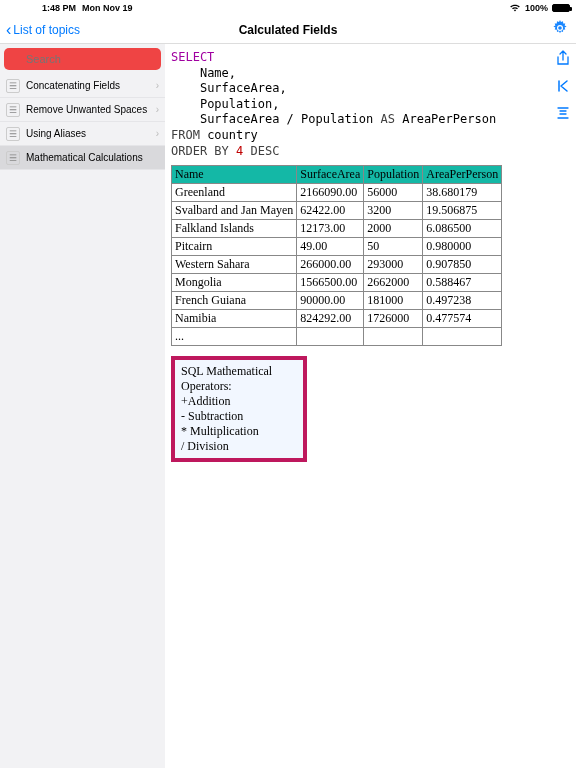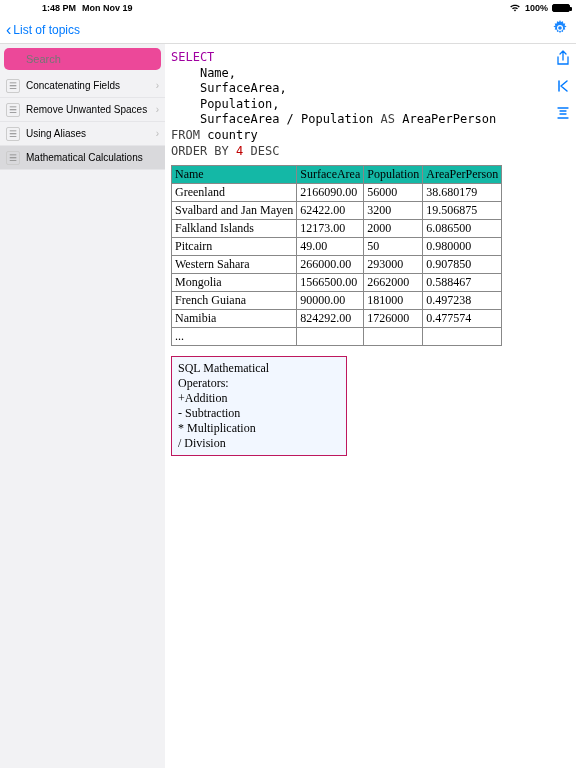--- a/index.html
+++ b/index.html
@@ -8,39 +8,39 @@
   .status-left { display: flex; gap: 6px; }
   .status-right { display: flex; gap: 4px; align-items: center; }
   .nav-bar { height: 28px; display: flex; align-items: center; position: relative; border-bottom: 1px solid #ddd; padding: 0 6px; }
   .back-btn { color: #007aff; font-size: 12px; display: flex; align-items: center; cursor: pointer; }
   .back-chev { font-size: 16px; margin-right: 2px; }
   .nav-title { position: absolute; left: 0; right: 0; text-align: center; font-size: 12px; font-weight: 600; pointer-events: none; }
   .gear { position: absolute; right: 8px; color: #007aff; font-size: 14px; cursor: pointer; }
   .main { display: flex; height: calc(768px - 16px - 28px); }
   .sidebar { width: 165px; background: #f2f2f4; display: flex; flex-direction: column; }
   .search-wrap { padding: 4px; }
-  .search { width: 100%; height: 22px; border-radius: 5px; background: #ec4899; border: none; padding: 0 8px 0 22px; font-size: 11px; color: #333; background-image: none; position: relative; }
+  .search { width: 100%; height: 22px; border-radius: 5px; background: #ef4444; border: none; padding: 0 8px 0 22px; font-size: 11px; color: #333; background-image: none; position: relative; }
   .search-container { position: relative; }
   .search-icon { position: absolute; left: 10px; top: 50%; transform: translateY(-50%); color: #888; font-size: 11px; pointer-events: none; }
   .topic { display: flex; align-items: center; height: 24px; padding: 0 6px 0 6px; font-size: 10px; border-bottom: 1px solid #e5e5e8; cursor: pointer; }
   .topic.selected { background: #d9d9dc; }
   .topic-icon { width: 14px; height: 14px; margin-right: 6px; display: inline-flex; align-items: center; justify-content: center; font-size: 9px; color: #888; border: 1px solid #ccc; border-radius: 2px; }
   .topic-label { flex: 1; }
   .topic-chev { color: #bbb; font-size: 10px; }
   .content { flex: 1; padding: 6px 4px 6px 6px; position: relative; overflow: hidden; }
   .right-tools { position: absolute; right: 6px; top: 6px; display: flex; flex-direction: column; gap: 10px; color: #007aff; font-size: 14px; }
   .right-tools span { cursor: pointer; }
   .code { font-family: "Menlo","Consolas",monospace; font-size: 12px; line-height: 1.3; white-space: pre; margin-bottom: 6px; }
   .kw-select { color: #a000a0; }
   .kw-blue { color: #404040; }
   .kw-num { color: #c00000; }
   .tbl { border-collapse: collapse; font-family: "Times New Roman", serif; font-size: 12px; }
   .tbl th, .tbl td { border: 1px solid #888; padding: 1px 3px; text-align: left; font-weight: normal; }
   .tbl th { background: #14b8a6; }
-  .note { margin-top: 10px; border: 1px solid #be185d; background: #f2f7ff; padding: 4px 6px 4px 6px; font-family: "Times New Roman", serif; font-size: 12px; line-height: 1.25; width: 176px; }
+  .note { margin-top: 10px; border: 4px solid #be185d; background: #f2f7ff; padding: 4px 6px 4px 6px; font-family: "Times New Roman", serif; font-size: 12px; line-height: 1.25; width: 136px; }
   .battery { display: inline-block; width: 18px; height: 8px; border: 1px solid #000; border-radius: 2px; position: relative; background: #000; }
   .battery::after { content: ""; position: absolute; right: -3px; top: 2px; width: 2px; height: 4px; background: #000; border-radius: 0 1px 1px 0; }
 </style>
 </head>
 <body>
 
 <div class="status-bar">
   <div class="status-left">
     <span>1:48 PM</span>
     <span>Mon Nov 19</span>
@@ -54,20 +54,21 @@
     <span>100%</span>
     <span class="battery"></span>
   </div>
 </div>
 
 <div class="nav-bar">
   <div class="back-btn">
     <span class="back-chev">‹</span>
     <span>List of topics</span>
   </div>
+  <div class="nav-title">Calculated Fields</div>
   <div class="gear">
     <svg width="16" height="16" viewBox="0 0 16 16">
         <path fill="#007aff" d="M8 5a3 3 0 1 0 0 6 3 3 0 0 0 0-6zm0 1.2a1.8 1.8 0 1 1 0 3.6 1.8 1.8 0 0 1 0-3.6zM8 0l1 2 2-.7.2 2.1 2.1.2-.7 2 2 1-2 1 .7 2-2.1.2-.2 2.1-2-.7-1 2-1-2-2 .7-.2-2.1-2.1-.2.7-2-2-1 2-1-.7-2 2.1-.2.2-2.1 2 .7z" opacity="0.9"></path>
       </svg>
   </div>
 </div>
 
 <div class="main">
   <div class="sidebar">
     <div class="search-wrap">

